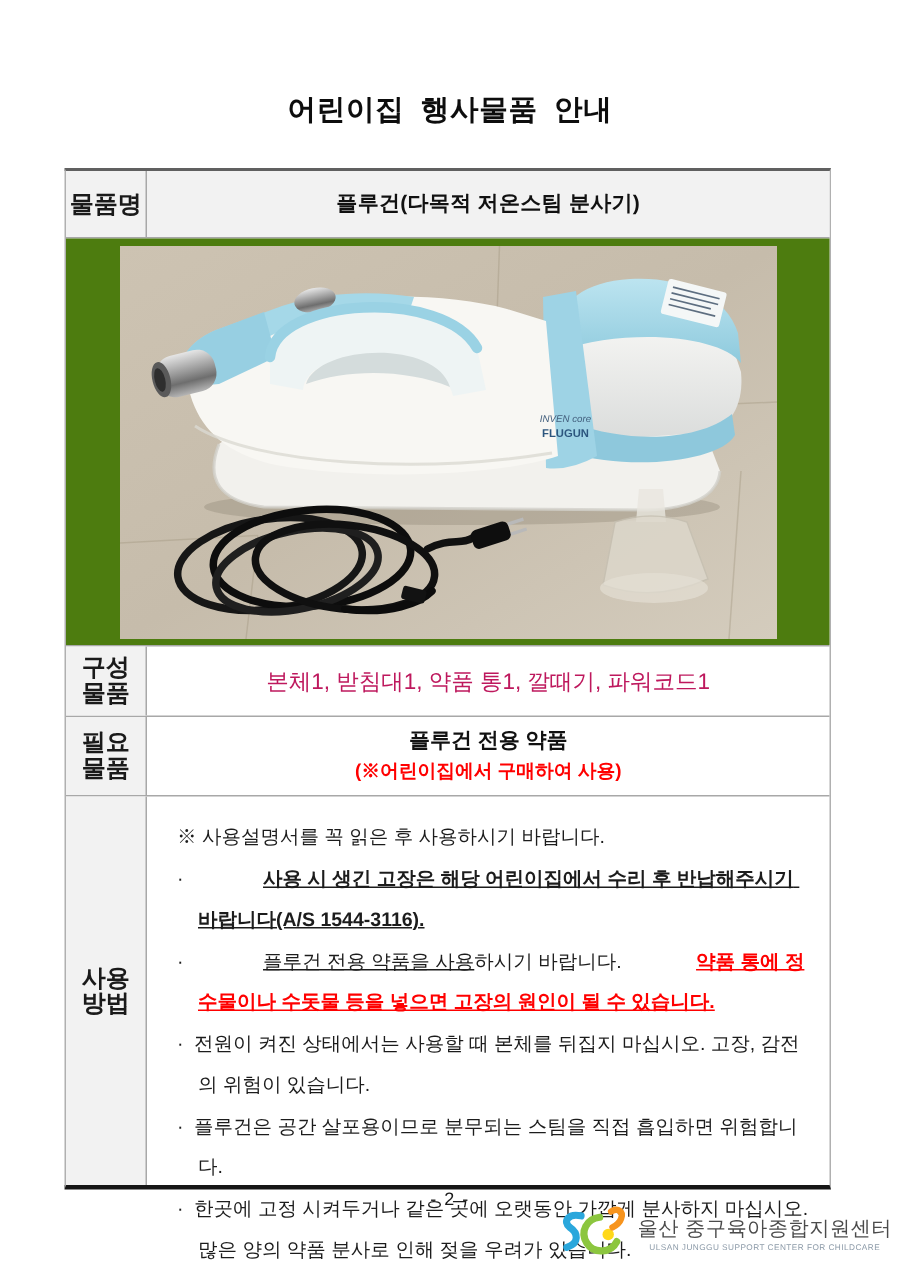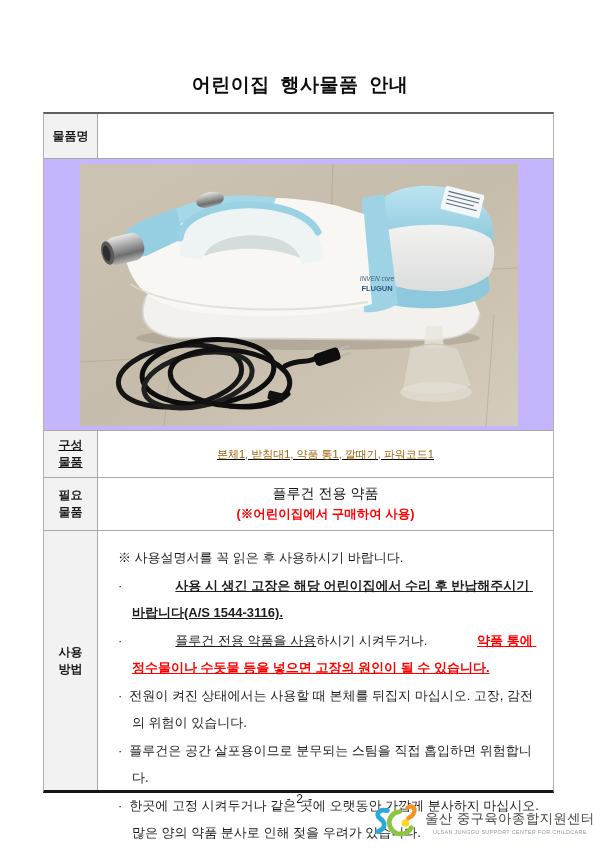--- a/index.html
+++ b/index.html
@@ -2,48 +2,48 @@
 <html><head>
 <meta charset="utf-8">
 <style>
   * { margin:0; padding:0; box-sizing:border-box; }
   html,body { background:#ffffff; }
   .page {
     position:relative; width:600px; height:849px; background:#ffffff;
     font-family:"Liberation Sans", sans-serif; overflow:hidden;
   }
   .title {
-    position:absolute; top:72px; left:0; width:100%;
+    position:absolute; top:60px; left:0; width:100%;
     text-align:center; font-size:19px; font-weight:700; color:#0d0d0d;
     word-spacing:5px; letter-spacing:0.5px;
   }
   .info-table {
     position:absolute; left:43px; top:112px; width:511px;
     border-top:2px solid #606060; border-bottom:3px solid #161616;
     border-left:1px solid #b0b0b0; border-right:1px solid #b0b0b0;
     background:#ffffff;
   }
   .t-row { display:flex; border-bottom:1px solid #a8a8a8; }
   .t-row:last-child { border-bottom:none; }
   .r-name  { height:45px; }
   .r-photo { height:272px; }
-  .r-comp  { height:47px;text-decoration:underline; }
+  .r-comp  { height:47px; }
   .r-req   { height:53px; }
   .r-usage { height:259px; }
   .cell-label {
     width:54px; flex:none; background:#f2f2f2; border-right:1px solid #a8a8a8;
     display:flex; flex-direction:column; align-items:center; justify-content:center;
-    font-size:12px; font-weight:700; color:#1a1a1a; line-height:17px; text-align:center;
+    font-size:16px; font-weight:700; color:#1a1a1a; line-height:17px; text-align:center;
   }
   .cell-value { flex:1; display:flex; align-items:center; justify-content:center; }
   .r-name .cell-value { background:#f2f2f2; font-weight:700; font-size:14px; color:#111; letter-spacing:0.2px; }
-  .r-photo .cell-value { background:#c4b5fd; padding:5px 0; }
-  .r-comp .cell-value { font-size:11px; color:#a16207; }
+  .r-photo .cell-value { background:#4d7c0f; padding:5px 0; }
+  .r-comp .cell-value { font-size:15px; color:#be185d; }
   .r-req .cell-value { flex-direction:column; gap:3px; }
-  .req-main { font-size:14px; font-weight:400; color:#111; }
+  .req-main { font-size:14px; font-weight:700; color:#111; }
   .req-note { font-size:12.5px; font-weight:700; color:#ff0000; }
   .r-usage .cell-value { display:block; padding:13px 10px 0 10px; }
   .u-line {
     font-size:13px; line-height:27.5px; color:#1c1c1c;
     white-space:pre-wrap; padding-left:10px;
   }
   .hang { padding-left:24px; text-indent:-14px; }
   .blt { padding-right:7px; }
   .bold { font-weight:700; }
   .ul { text-decoration:underline;margin-left:46px; }
@@ -61,20 +61,21 @@
 <body>
 
 <div class="page">
 
   <div class="title">어린이집 행사물품 안내</div>
 
   <div class="info-table">
 
     <div class="t-row r-name">
       <div class="cell-label">물품명</div>
+      <div class="cell-value">플루건(다목적 저온스팀 분사기)</div>
     </div>
 
     <div class="t-row r-photo">
       <div class="cell-value">
         <svg viewBox="0 0 438 262" width="438" height="262" xmlns="http://www.w3.org/2000/svg">
           <defs>
             <linearGradient id="floorG" x1="0" y1="0" x2="1" y2="1">
               <stop offset="0" stop-color="#cdc3b2"></stop>
               <stop offset="0.5" stop-color="#c6bcab"></stop>
               <stop offset="1" stop-color="#d4ccbd"></stop>
@@ -187,21 +188,21 @@
     </div>
 
     <div class="t-row r-usage">
       <div class="cell-label">
         <span>사용</span>
         <span>방법</span>
       </div>
       <div class="cell-value">
         <p class="u-line"><span>※ 사용설명서를 꼭 읽은 후 사용하시기 바랍니다.</span></p>
         <p class="u-line hang"><span class="blt">·</span><span class="bold ul">사용 시 생긴 고장은 해당 어린이집에서 수리 후 반납해주시기 바랍니다(A/S 1544-3116).</span></p>
-        <p class="u-line hang"><span class="blt">·</span><span class="ul">플루건 전용 약품을 사용</span><span>하시기 시켜두거나. </span><span class="red bold ul">약품 통에 정수물이나 수돗물 등을 넣으면 고장의 원인이 될 수 있습니다.</span></p>
+        <p class="u-line hang"><span class="blt">·</span><span class="ul">플루건 전용 약품을 사용</span><span>하시기 바랍니다. </span><span class="red bold ul">약품 통에 정수물이나 수돗물 등을 넣으면 고장의 원인이 될 수 있습니다.</span></p>
         <p class="u-line hang"><span class="blt">·</span><span>전원이 켜진 상태에서는 사용할 때 본체를 뒤집지 마십시오. 고장, 감전의 위험이 있습니다.</span></p>
         <p class="u-line hang"><span class="blt">·</span><span>플루건은 공간 살포용이므로 분무되는 스팀을 직접 흡입하면 위험합니다.</span></p>
         <p class="u-line hang"><span class="blt">·</span><span>한곳에 고정 시켜두거나 같은 곳에 오랫동안 가깝게 분사하지 마십시오. 많은 양의 약품 분사로 인해 젖을 우려가 있습니다.</span></p>
       </div>
     </div>
 
   </div>
 
   <div class="page-num">- 2 -</div>
 

